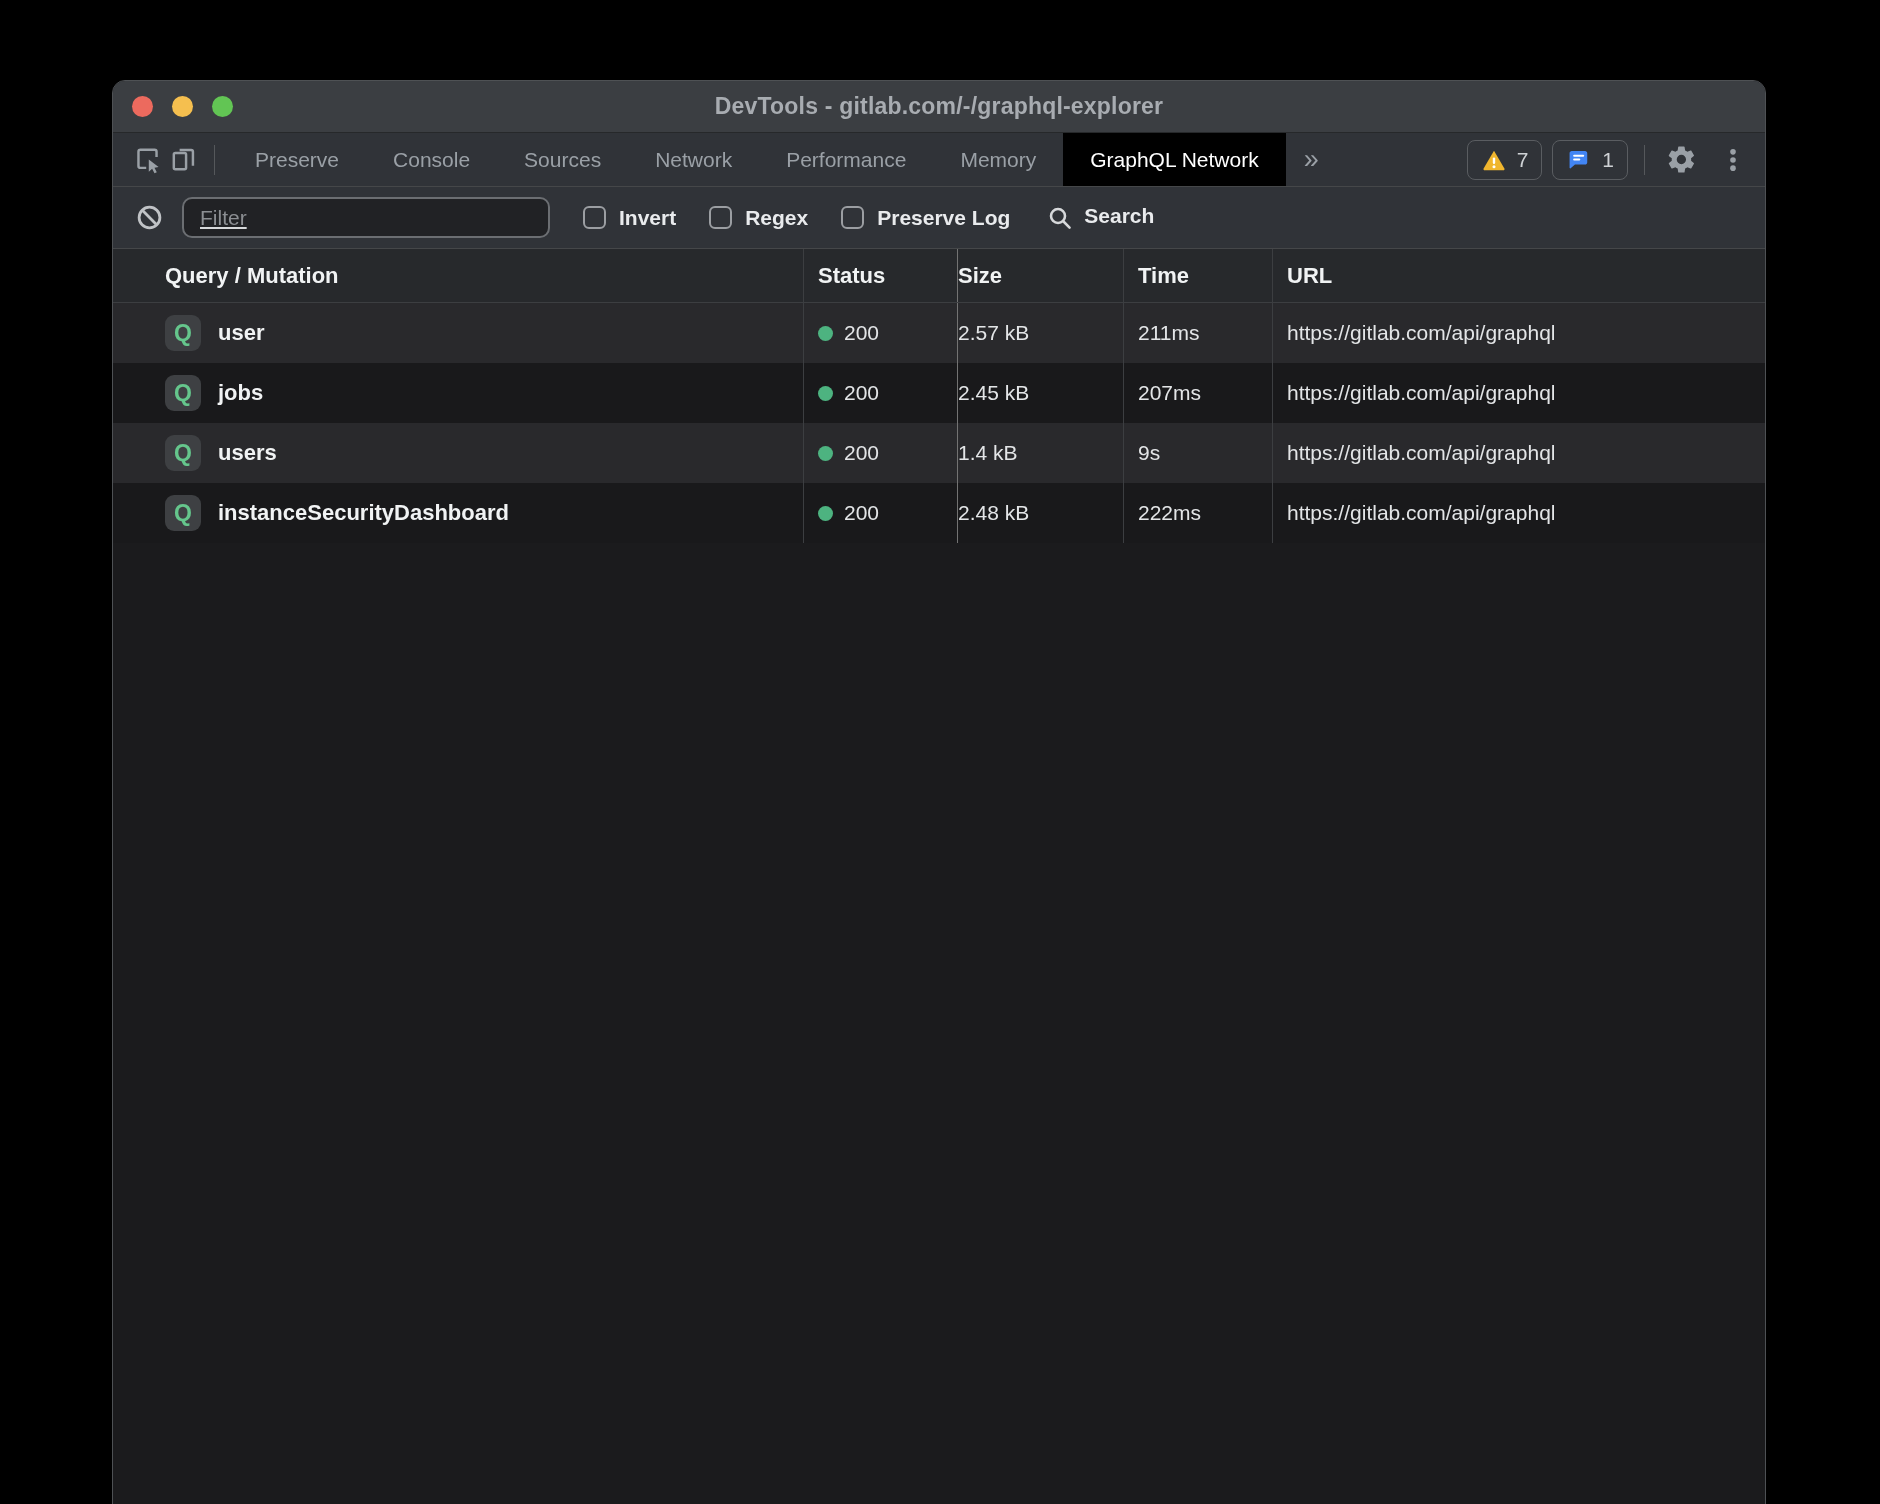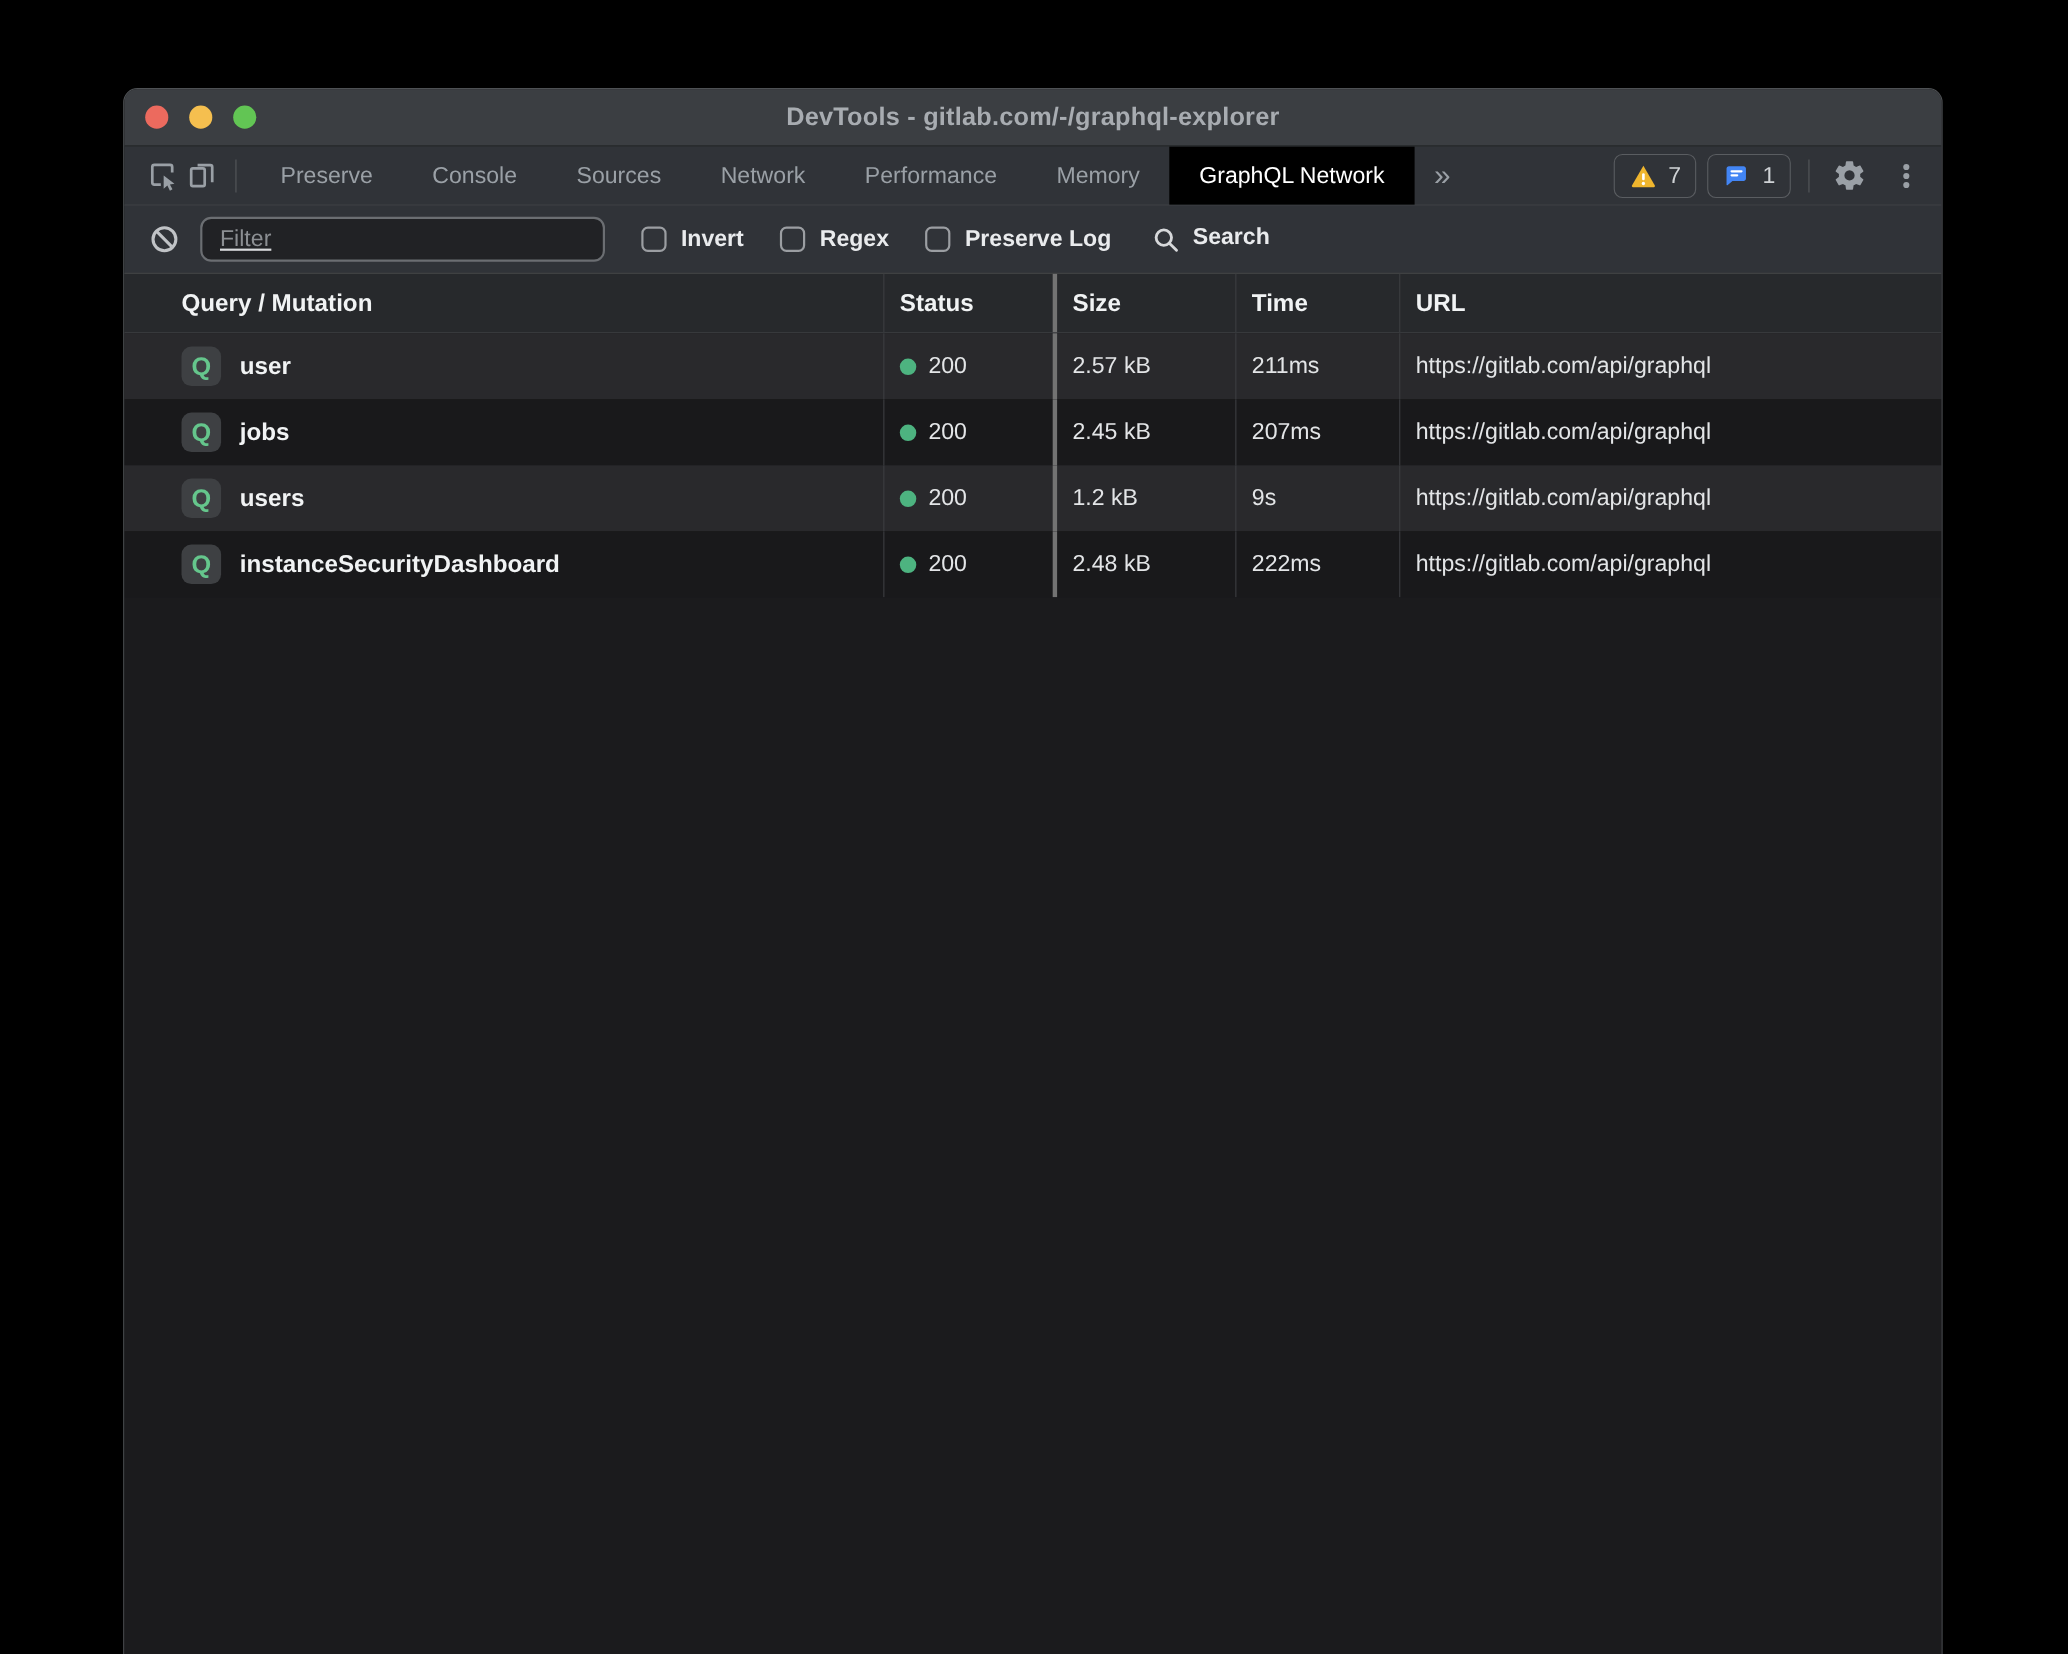--- a/index.html
+++ b/index.html
@@ -55,21 +55,21 @@
   .cb-group { display:flex; align-items:center; margin-left:33px; gap:13px; cursor:pointer; }
   .cb-box { width:23px; height:23px; border:2.5px solid #9b9ea2; border-radius:6px; flex:0 0 23px; }
   .cb-label { font-size:21px; font-weight:600; color:#e9ebed; white-space:nowrap; }
   .search-group { display:flex; align-items:flex-start; gap:10px; margin-left:36px; cursor:pointer; }
   .search-label { font-size:21px; font-weight:600; color:#e9ebed; }
   
   .thead { flex:0 0 54px; background:#27292c; display:flex; border-bottom:1px solid #3c3e41; }
   .hcell { display:flex; align-items:center; font-size:22px; font-weight:700; color:#f1f3f4; }
   .c0 { width:650px; padding-left:12px;margin-left:40px; }
   .c1 { width:154px; padding-left:14px; border-left:1px solid #3c3e41; }
-  .c2 { width:166px; padding-left:14px; border-left:4px solid #737373;text-align:right; }
+  .c2 { width:166px; border-left:1px solid #737373;text-align:right; }
   .c3 { width:149px; padding-left:14px; border-left:1px solid #3c3e41; }
   .c4 { flex:1;      padding-left:14px; border-left:1px solid #3c3e41; }
   .row { flex:0 0 60px; height:60px; display:flex; cursor:pointer; }
   .row.light { background:#29292c; }
   .row.dark  { background:#19191b; }
   .cell { display:flex; align-items:center; }
   .qbadge {
     width:36px; height:36px; border-radius:9px; background:#3e4043; flex:0 0 36px;
     display:flex; align-items:center; justify-content:center;
     font-size:23px; font-weight:700; color:var(--query-badge-green); margin-right:17px;
@@ -237,21 +237,21 @@
         <div class="row light">
           <div class="cell c0">
             <span class="qbadge">Q</span>
             <span class="rname">users</span>
           </div>
           <div class="cell c1">
             <span class="status-dot"></span>
             <span class="cellval">200</span>
           </div>
           <div class="cell c2">
-            <span class="cellval">1.2 kB</span>
+            <span class="cellval">1.4 kB</span>
           </div>
           <div class="cell c3">
             <span class="cellval">9s</span>
           </div>
           <div class="cell c4">
             <span class="cellval">https://gitlab.com/api/graphql</span>
           </div>
         </div>
         <div class="row dark">
           <div class="cell c0">

